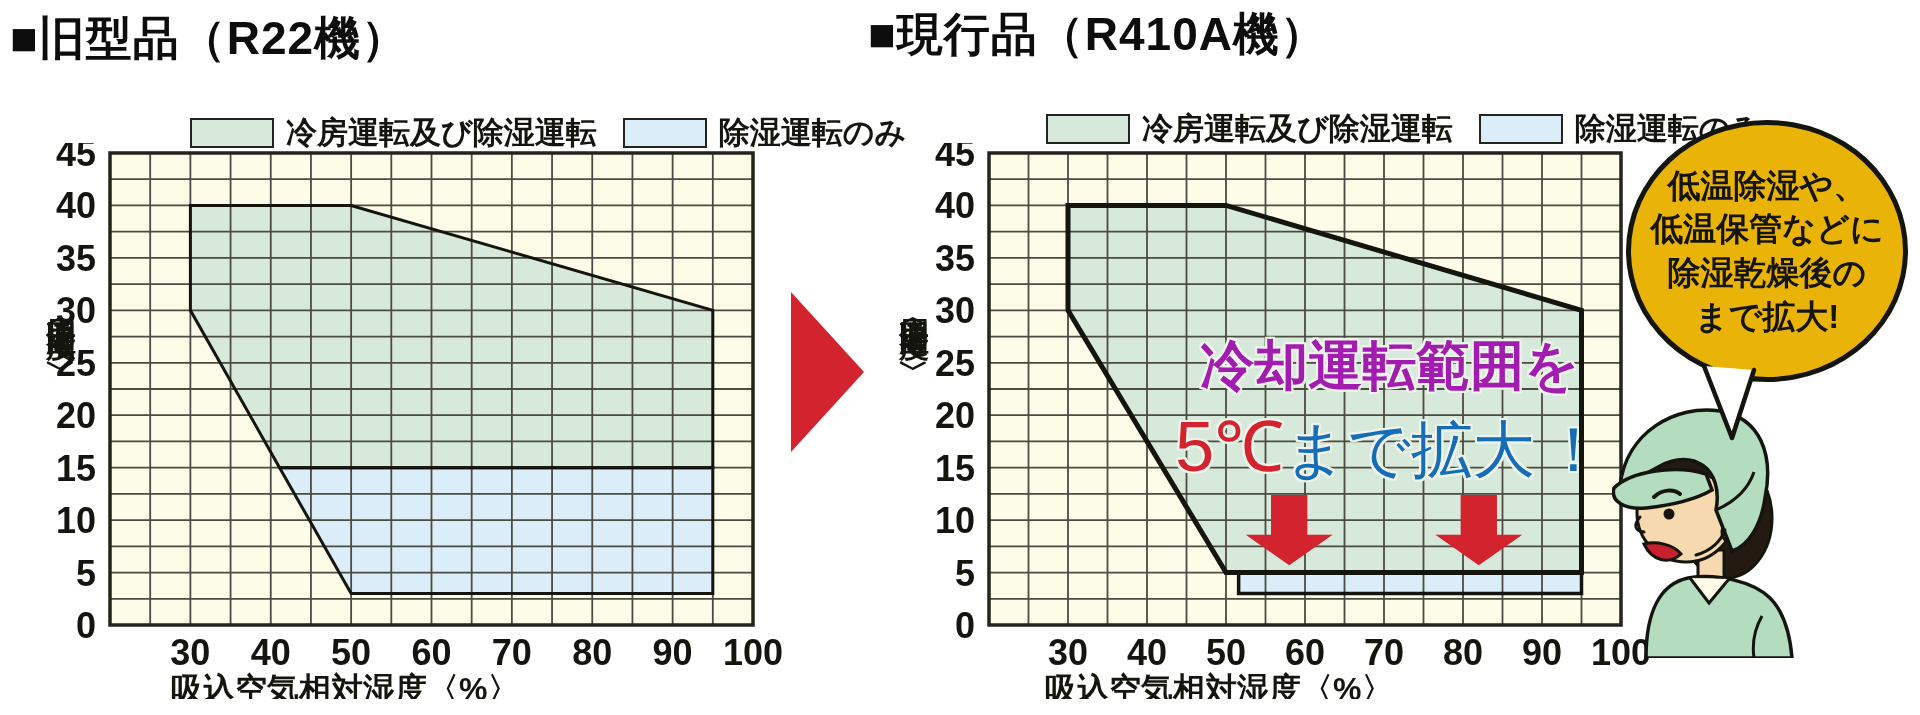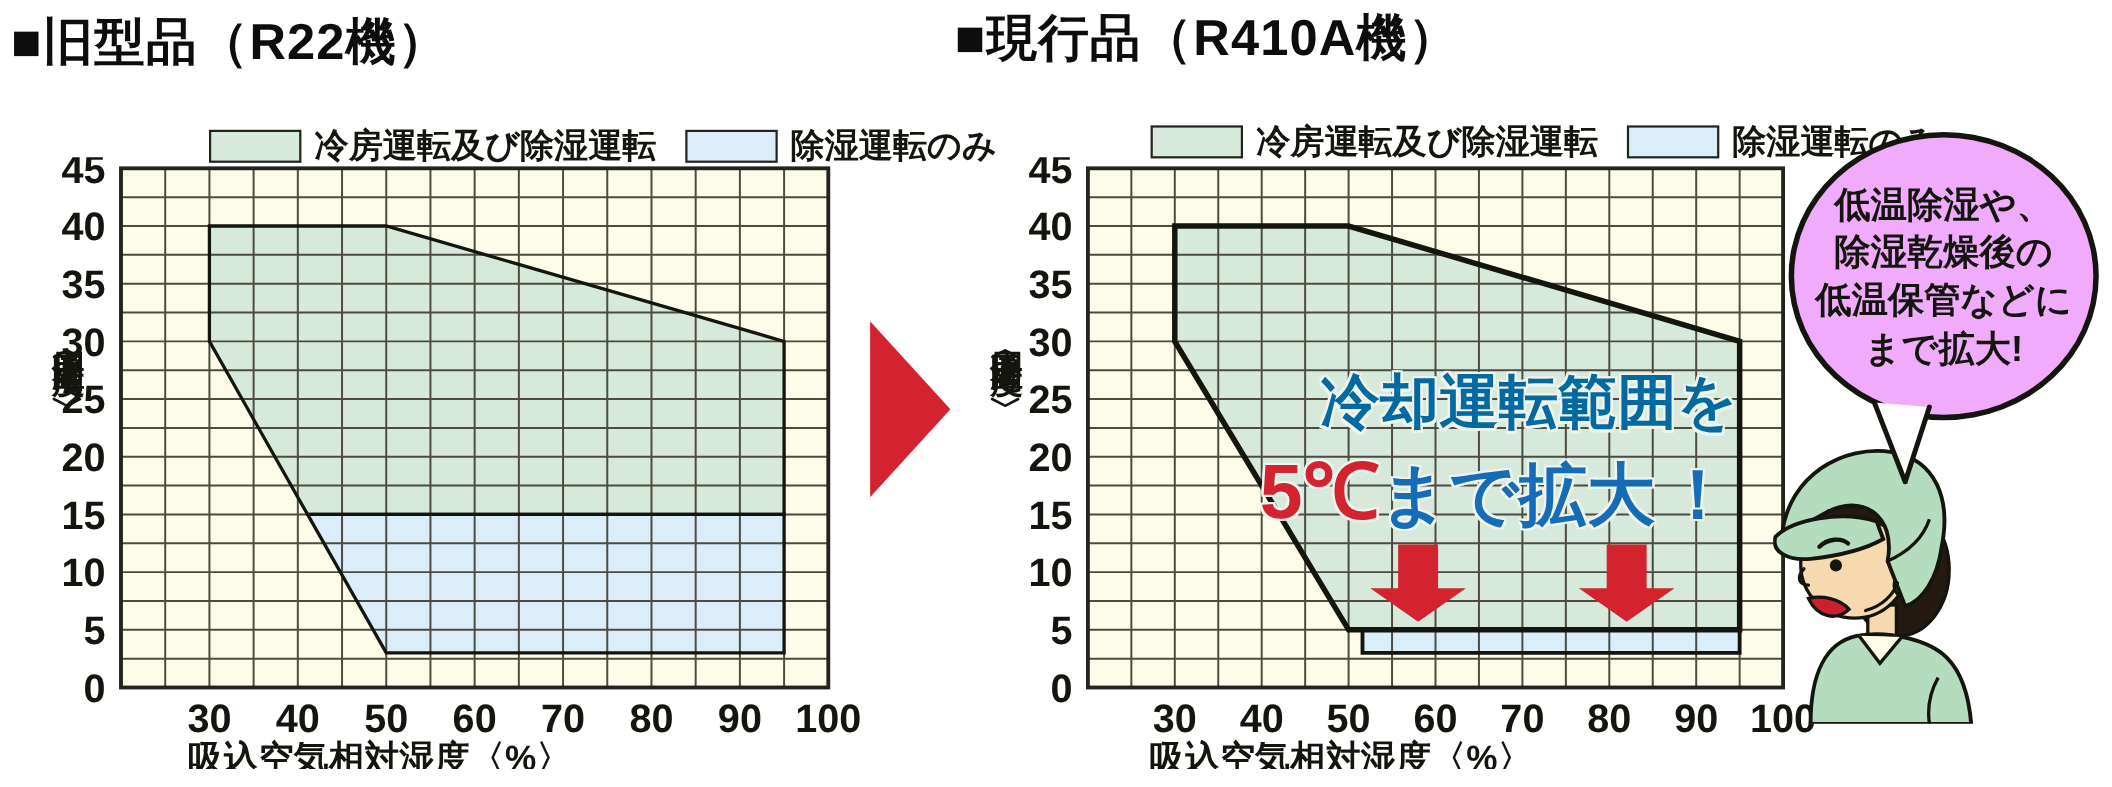--- a/index.html
+++ b/index.html
@@ -29,26 +29,26 @@
   .x-title{position:absolute;width:520px;text-align:left;font-size:32px;font-weight:bold;color:#15150f;z-index:2;white-space:nowrap;}
   .x-title-left{left:171px;top:668px;}
   .x-title-right{left:1045px;top:668px;}
 
   .transition-arrow{position:absolute;left:791px;top:292px;width:0;height:0;
     border-top:80px solid transparent;border-bottom:80px solid transparent;
     border-left:73px solid #d2232e;z-index:2;}
 
   .overlay{position:absolute;z-index:3;white-space:nowrap;transform:translateX(-50%);
     text-shadow:2px 0 0 #eef4ec,-2px 0 0 #eef4ec,0 2px 0 #eef4ec,0 -2px 0 #eef4ec,2px 2px 0 #eef4ec,-2px -2px 0 #eef4ec,2px -2px 0 #eef4ec,-2px 2px 0 #eef4ec;}
-  .overlay-line1{left:1390px;top:330px;font-size:54px;font-weight:bold;color:#0369a1;}
-  .overlay-line2{left:1360px;top:396px;font-size:62px;font-weight:bold;color:#156db8;}
+  .overlay-line1{left:1390px;top:330px;font-size:54px;font-weight:bold;color:#a21caf;}
+  .overlay-line2{left:1390px;top:396px;font-size:62px;font-weight:normal;color:#156db8;}
   .overlay-line2 .red5{color:#d2232e;font-size:70px;}
   .overlay-line2 .excl{margin-left:8px;}
 
-  .bubble{position:absolute;left:1626px;top:120px;width:282px;height:262px;background:#f0abfc;
+  .bubble{position:absolute;left:1626px;top:120px;width:282px;height:262px;background:#eab308;
     border:5px solid #15150f;border-radius:50%;z-index:4;box-sizing:border-box;
     display:flex;flex-direction:column;justify-content:center;align-items:center;}
   .bubble-line{font-size:33px;font-weight:bold;color:#15150f;line-height:1.32;white-space:nowrap;}
   .bubble-tail{position:absolute;left:1690px;top:358px;z-index:5;}
   .character{position:absolute;left:1612px;top:398px;z-index:4;}
 </style>
 </head>
 <body>
 
 <div class="canvas">
@@ -196,22 +196,22 @@
 
   <div class="transition-arrow"></div>
 
   <div class="overlay overlay-line1">冷却運転範囲を</div>
   <div class="overlay overlay-line2">
     <span class="red5">5℃</span><span>まで拡大</span><span class="excl">！</span>
   </div>
 
   <div class="bubble">
     <div class="bubble-line">低温除湿や、</div>
+    <div class="bubble-line">低温保管などに</div>
     <div class="bubble-line">除湿乾燥後の</div>
-    <div class="bubble-line">低温保管などに</div>
     <div class="bubble-line">まで拡大!</div>
   </div>
   <svg class="bubble-tail" width="90" height="84">
     <polygon points="14,8 64,12 42,80" fill="#ffffff"></polygon>
     <path d="M14,8 L42,80 M64,12 L42,80" stroke="#15150f" stroke-width="4.5" fill="none" stroke-linecap="round"></path>
   </svg>
 
   <svg class="character" width="190" height="260" viewBox="0 0 190 260">
     <ellipse cx="114" cy="120" rx="46" ry="60" fill="#241a12" stroke="#15150f" stroke-width="3"></ellipse>
     <rect x="86" y="152" width="26" height="34" fill="#f6d9ae" stroke="#15150f" stroke-width="3"></rect>

